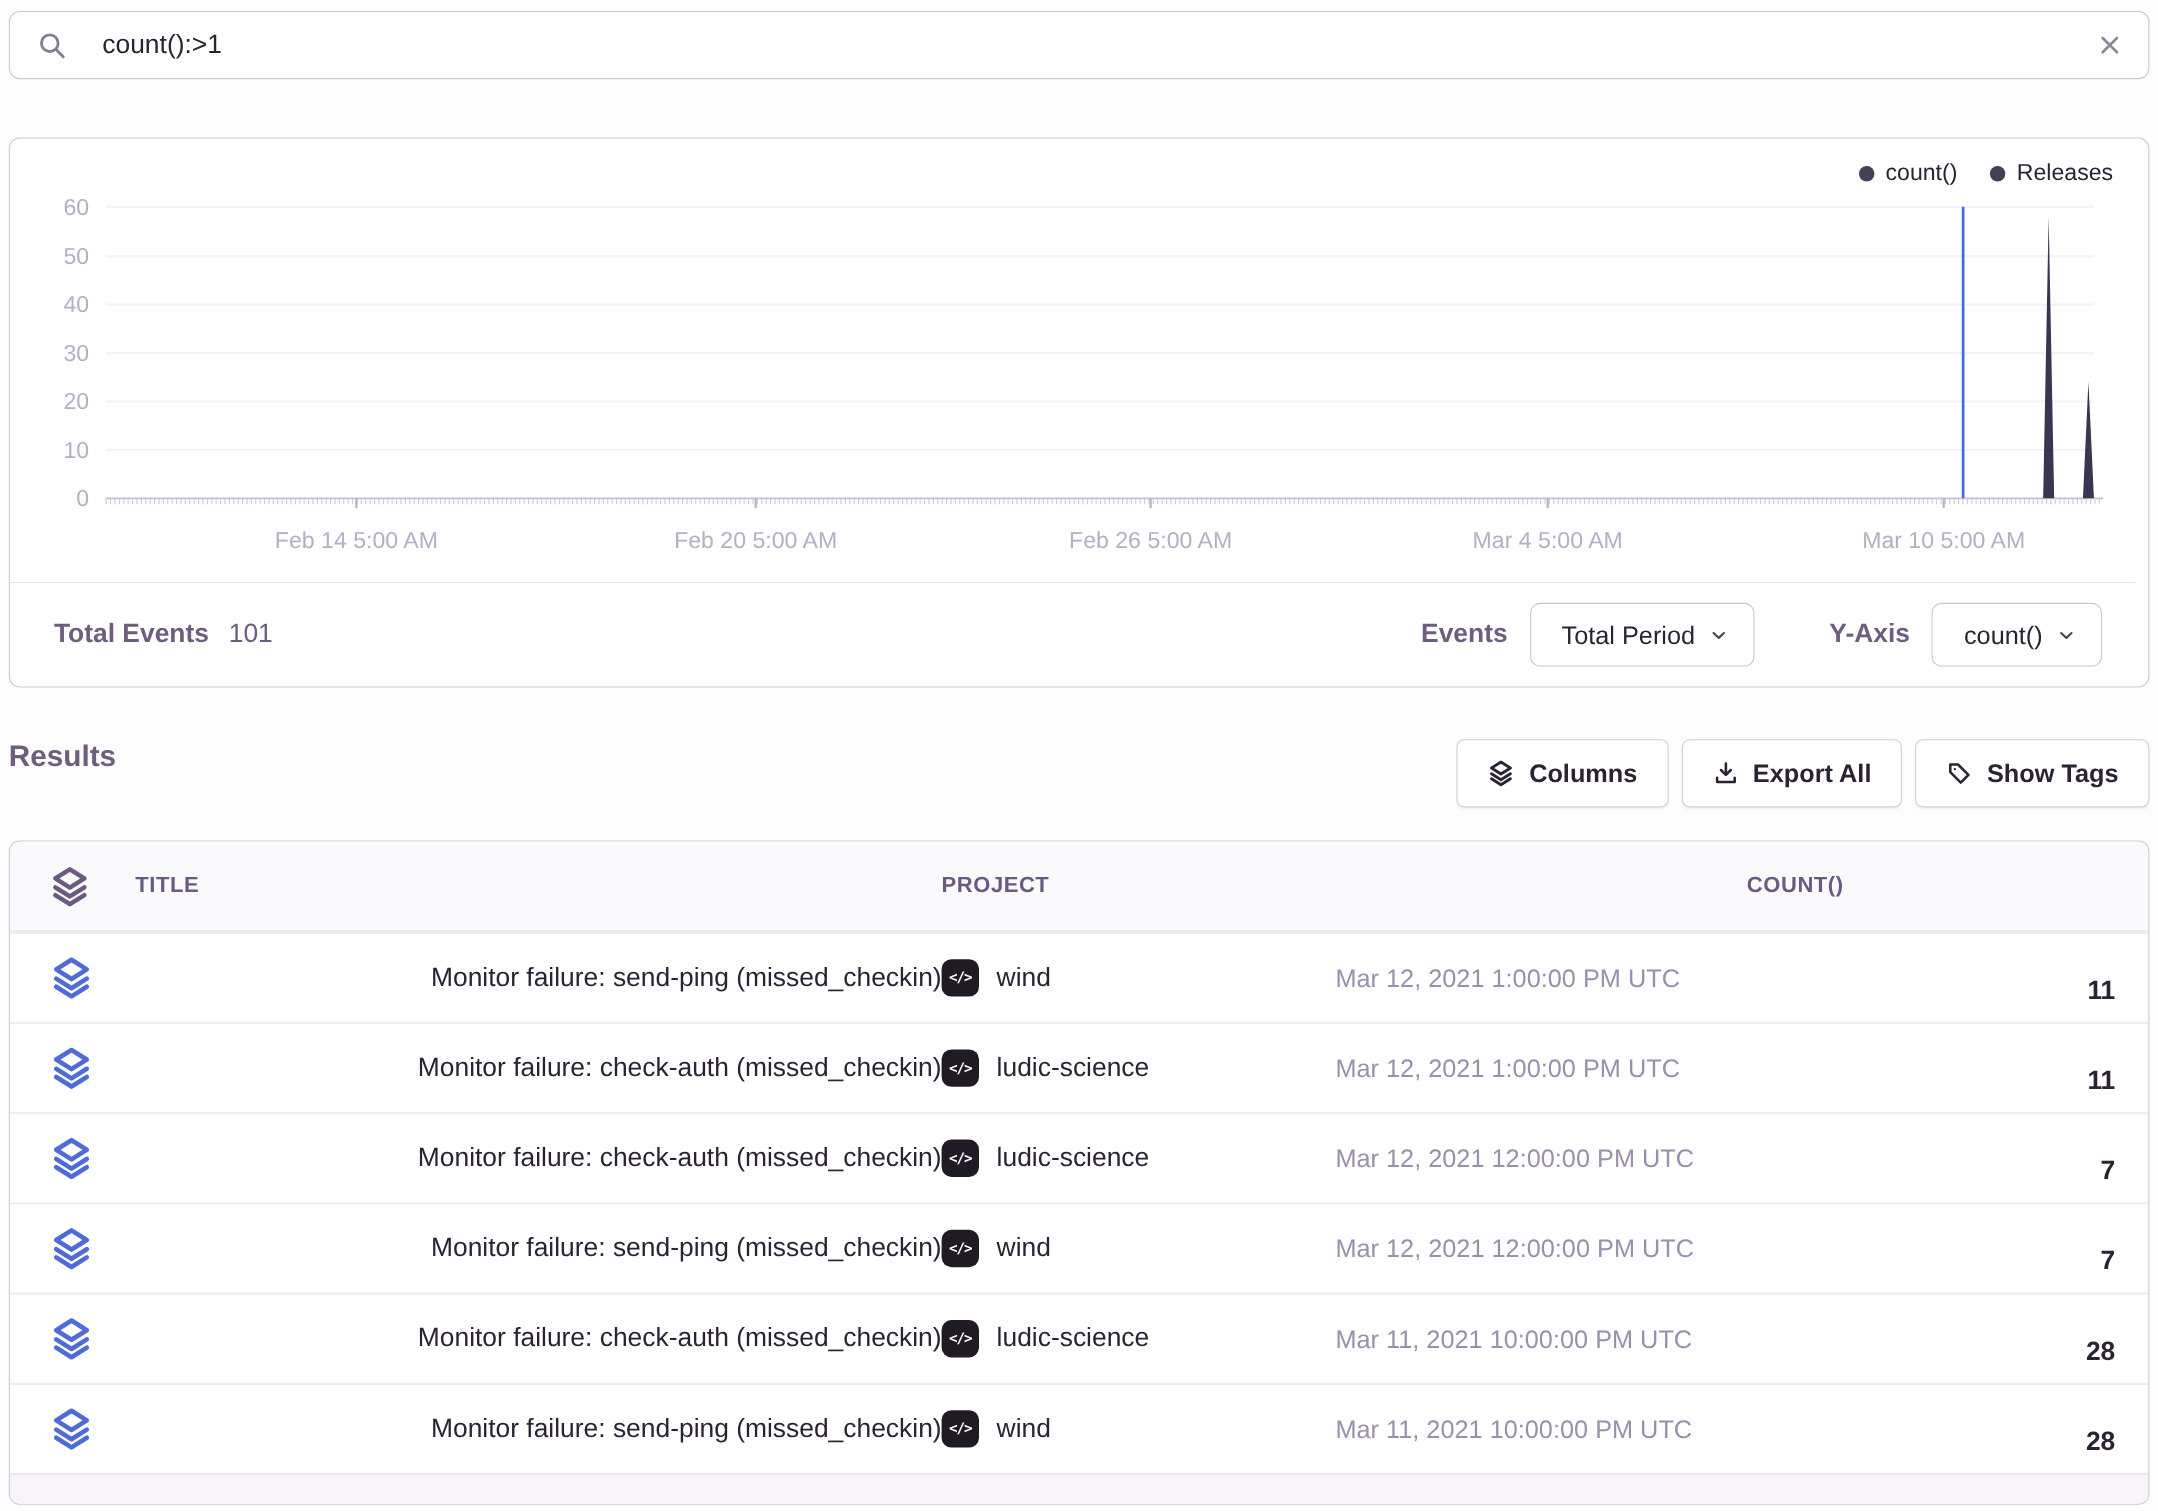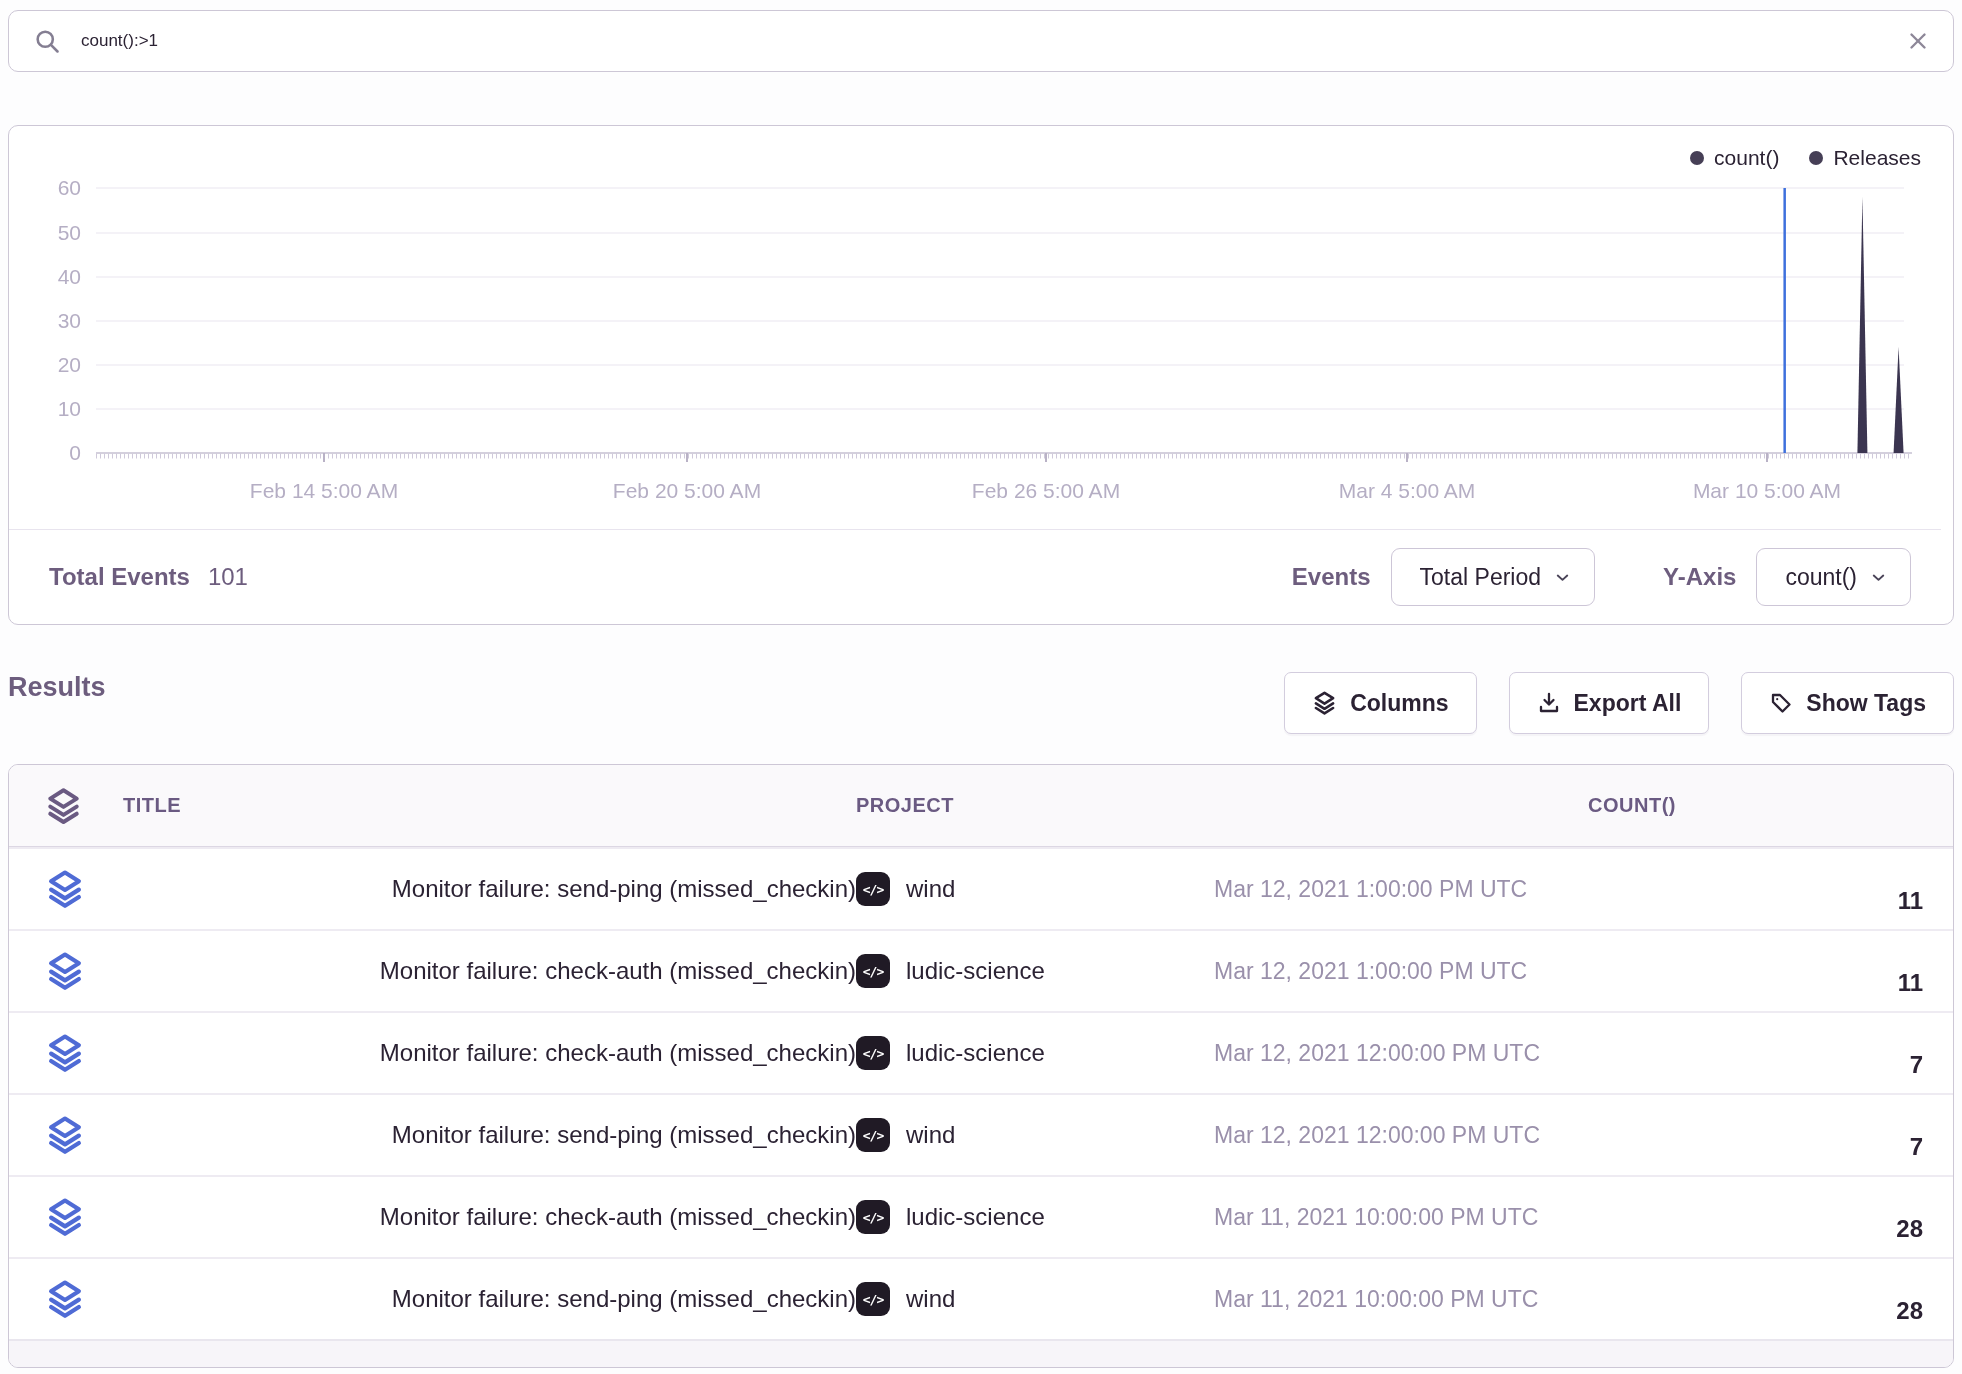--- a/index.html
+++ b/index.html
@@ -6,22 +6,22 @@
   html,body { width:1962px; height:1374px; background:#fdfdfe; font-family:"Liberation Sans", sans-serif; color:#2b2233; overflow:hidden; }
   .page { padding:10px 8px 0 8px; }
 
   
   .search-bar {
     height:62px; background:#fff; border:1.5px solid #cdc7d6; border-radius:10px;
     display:flex; align-items:center; padding:0 22px 0 24px; margin-bottom:53px;
   }
   .search-bar .icon-search { flex:0 0 auto; color:#847e92; }
   .search-input {
-    flex:1 1 auto; border:none; outline:none; font-size:17px; color:#2b2233;
-    margin-left:20px; font-family:"Liberation Sans", sans-serif; background:transparent;
+    flex:1 1 auto; border:none; outline:none; font-size:24px; color:#2b2233;
+    margin-left:32px; font-family:"Liberation Sans", sans-serif; background:transparent;
   }
   .search-bar .icon-close { flex:0 0 auto; color:#8d8798; cursor:pointer; }
 
   
   .chart-panel {
     background:#fff; border:1.5px solid #cdc7d6; border-radius:10px; height:500px;
     position:relative; margin-bottom:47px;
   }
   .legend { position:absolute; top:20px; right:32px; display:flex; gap:30px; align-items:center; z-index:2; }
   .legend-item { display:flex; align-items:center; gap:10px; cursor:pointer; }
@@ -50,21 +50,21 @@
   .dropdown-btn {
     height:58px; background:#fff; border:1.5px solid #cdc6d7; border-radius:9px;
     display:flex; align-items:center; gap:12px; padding:1px 22px 0 28px; cursor:pointer;
     font-size:23px; color:#2b2233;
   }
   .dropdown-btn .icon-chevron { color:#4a4458; }
 
   
   .results-row { display:flex; margin-bottom:30px; }
   .results-title { font-size:27px; font-weight:700; color:#6d5d7e; }
-  .results-actions { margin-left:auto; display:flex; gap:32px; }
+  .results-actions { margin-left:auto; display:flex; gap:12px; }
   .action-btn {
     height:62px; background:#fff; border:1.5px solid #d3cdde; border-radius:7px;
     display:flex; align-items:center; gap:13px; padding:0 27px; cursor:pointer;
     font-size:23px; font-weight:700; color:#2b2233; box-shadow:0 2px 1px rgba(45,35,66,0.04);
   }
   .action-btn .btn-icon { color:#2b2233; }
 
   
   .results-table { background:#fff; border:1.5px solid #cdc7d6; border-radius:10px; overflow:hidden; }
   .tgrid { display:grid; grid-template-columns:114px 733px 358px 492px 1fr; align-items:center; }

